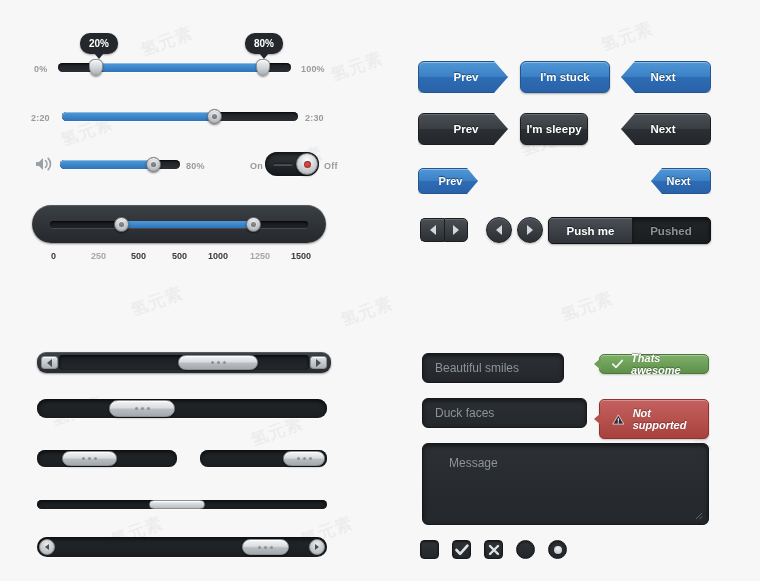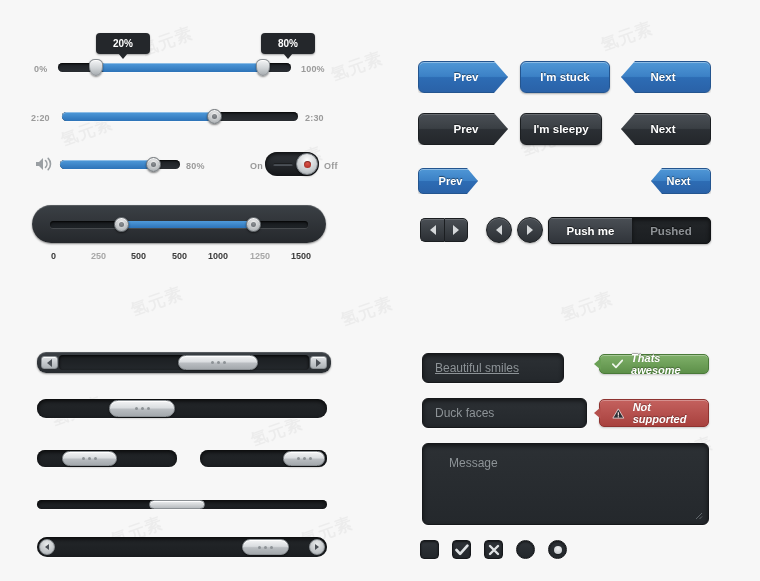--- a/index.html
+++ b/index.html
@@ -44,24 +44,23 @@
   .knob-drop {
     position: absolute; width: 14px; height: 17px;
     background: linear-gradient(#f4f5f6 0%, #cfd3d6 55%, #a8adb1 100%);
     border-radius: 6px 6px 7px 7px / 5px 5px 9px 9px;
     border: 1px solid #8b9094;
     box-shadow: 0 1px 2px rgba(0,0,0,.45), inset 0 1px 0 rgba(255,255,255,.9);
   }
   .tooltip {
     position: absolute; background: #24272b; color: #fff;
     font-size: 10px; font-weight: bold;
-    padding: 5px 17px; border-radius: 4px;
+    padding: 5px 9px; border-radius: 10px;
     box-shadow: 0 1px 2px rgba(0,0,0,.35);
     white-space: nowrap;
-    margin-left: 16px;
   }
   .tooltip::after {
     content: ""; position: absolute; left: 50%; bottom: -5px;
     margin-left: -5px; width: 0; height: 0;
     border-left: 5px solid transparent; border-right: 5px solid transparent;
     border-top: 6px solid #24272b;
   }
 
   
   .spk { position: absolute; width: 20px; height: 16px; }
@@ -345,21 +344,21 @@
   <div class="abs lbl-tick" style="left:172px;top:251px;">500</div>
   <div class="abs lbl-tick" style="left:208px;top:251px;">1000</div>
   <div class="abs lbl-tick dim" style="left:250px;top:251px;">1250</div>
   <div class="abs lbl-tick" style="left:291px;top:251px;">1500</div>
 
   <div class="btn btn-blue r-arrow-r" style="left:418px;top:61px;width:90px;height:32px;padding-left:6px;">Prev</div>
   <div class="btn btn-blue r-rounded" style="left:520px;top:61px;width:90px;height:32px;">I'm stuck</div>
   <div class="btn btn-blue r-arrow-l" style="left:621px;top:61px;width:90px;height:32px;padding-right:6px;">Next</div>
 
   <div class="btn btn-dark r-arrow-r" style="left:418px;top:113px;width:90px;height:32px;padding-left:6px;">Prev</div>
-  <div class="btn btn-dark r-rounded" style="left:520px;top:113px;width:82px;height:32px;">I'm sleepy</div>
+  <div class="btn btn-dark r-rounded" style="left:520px;top:113px;width:68px;height:32px;">I'm sleepy</div>
   <div class="btn btn-dark r-arrow-l" style="left:621px;top:113px;width:90px;height:32px;padding-right:6px;">Next</div>
 
   <div class="btn btn-blue r-arrow-r2" style="left:418px;top:168px;width:60px;height:26px;padding-left:5px;font-size:11px;">Prev</div>
   <div class="btn btn-blue r-arrow-l2" style="left:651px;top:168px;width:60px;height:26px;padding-right:5px;font-size:11px;">Next</div>
 
   <div class="step-group" style="left:420px;top:218px;">
     <div class="step-btn">
       <span class="tri-l"></span>
     </div>
     <div class="step-btn">
@@ -428,31 +427,31 @@
     <div class="abs" style="left:272px;top:2px;width:16px;height:16px;border-radius:50%;background:radial-gradient(circle at 50% 30%,#e9ebec,#a9aeb2);border:1px solid #8b9094;display:flex;align-items:center;justify-content:center;">
       <span class="tri-r-dk" style="border-top-width:3px;border-bottom-width:3px;border-left-width:4px;"></span>
     </div>
     <div class="sb-thumb" style="left:205px;top:2px;width:47px;height:16px;">
       <span class="grip-dot"></span>
       <span class="grip-dot"></span>
       <span class="grip-dot"></span>
     </div>
   </div>
 
-  <div class="field" style="left:422px;top:353px;width:142px;height:30px;text-decoration:underline;">Beautiful smiles</div>
+  <div class="field" style="left:422px;top:353px;width:142px;height:30px;">Beautiful smiles</div>
   <div class="badge ok" style="left:599px;top:354px;width:110px;height:20px;">
     <span class="nub"></span>
     <svg width="14" height="12" viewBox="0 0 14 12">
       <path d="M1 6.2l4 4L13 1.4" stroke="#eef5ea" stroke-width="2.2" fill="none" stroke-linecap="round" stroke-linejoin="round"></path>
     </svg>
     <span>Thats awesome</span>
   </div>
 
   <div class="field" style="left:422px;top:398px;width:165px;height:30px;">Duck faces</div>
-  <div class="badge err" style="left:599px;top:399px;width:110px;height:28px;">
+  <div class="badge err" style="left:599px;top:399px;width:110px;height:40px;">
     <span class="nub"></span>
     <svg width="15" height="13" viewBox="0 0 15 13">
       <path d="M7.5 1L14 12H1z" fill="#2b2f34" stroke="#f0dada" stroke-width="1" stroke-linejoin="round"></path>
       <rect x="6.8" y="5" width="1.5" height="4" fill="#f0dada"></rect>
       <rect x="6.8" y="9.7" width="1.5" height="1.5" fill="#f0dada"></rect>
     </svg>
     <span>Not supported</span>
   </div>
 
   <div class="textarea" style="left:422px;top:443px;width:287px;height:82px;">

